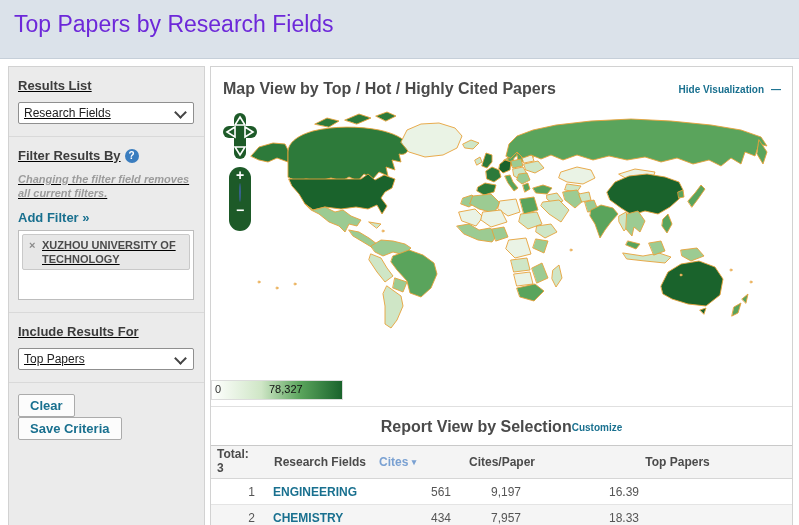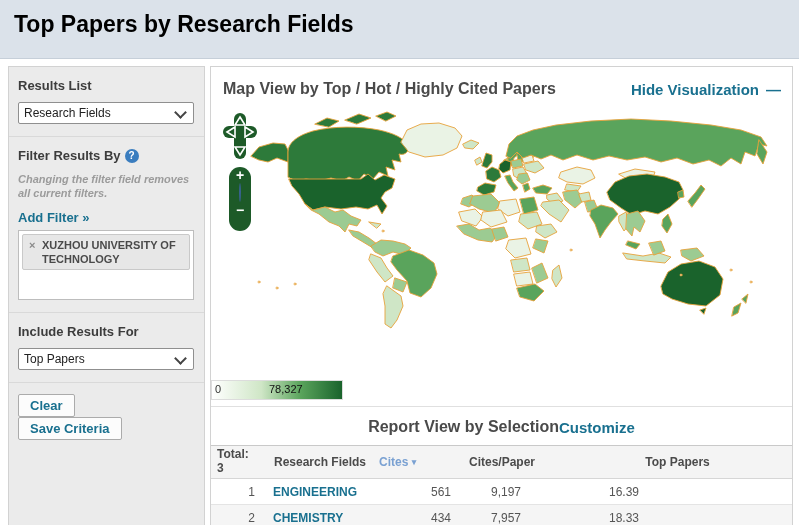--- a/index.html
+++ b/index.html
@@ -2,27 +2,27 @@
 <html><head>
 <meta charset="utf-8">
 <style>
   html,body { margin:0; padding:0; }
   body {
     width:799px; height:525px; overflow:hidden; position:relative;
     background:#ffffff; font-family:"Liberation Sans", sans-serif;
   }
   
   .page-header { height:58px; background:#dbe2ea; border-bottom:1px solid #c6cfd9; }
-  .page-title { margin:0; padding:11px 0 0 14px; font-size:23px; font-weight:bold; color:#000000; }
+  .page-title { margin:0; padding:11px 0 0 14px; font-size:23px; font-weight:normal; color:#6d28d9; }
 
   
   .content { position:absolute; top:66px; left:0; right:0; bottom:0; }
   .sidebar {
     position:absolute; left:8px; top:0; bottom:-1px; width:197px;
-    background:#ebebeb; border:1px solid #d2d2d2; box-sizing:border-box;
+    background:#ebebeb; border:1px solid #d2d2d2; box-sizing:border-box;text-decoration:underline;
   }
   .main {
     position:absolute; left:210px; top:0; bottom:-1px; width:583px;
     background:#fff; border:1px solid #d2d2d2; box-sizing:border-box; overflow:hidden;
   }
 
   
   .sb-sec { padding:11px 10px 12px 9px; border-bottom:1px solid #d9d9d9; }
   .sb-sec.last { border-bottom:none; }
   .sb-label { font-size:13px; font-weight:bold; color:#3c3c3c; margin-bottom:9px; }
@@ -49,21 +49,21 @@
   .filter-tag .x { position:absolute; left:6px; top:3px; color:#8a8a8a; font-size:11px; cursor:pointer; }
   .btn {
     display:inline-block; background:#fcfcfc; border:1px solid #ababab; border-radius:2px;
     font-size:13px; font-weight:bold; color:#19708f; padding:3px 11px; margin-right:7px; cursor:pointer;
     font-family:"Liberation Sans", sans-serif;
   }
 
   
   .map-head { display:flex; justify-content:space-between; align-items:center; padding:13px 12px 0 12px; }
   .sec-title { font-size:16px; font-weight:bold; color:#4a4a4a; }
-  .teal-link { font-size:15px; font-weight:bold; color:#19708f; text-decoration:none; cursor:pointer; }
+  .teal-link { font-size:10px; font-weight:bold; color:#19708f; text-decoration:none; cursor:pointer; }
   .hide-dash { font-weight:bold; margin-left:7px; letter-spacing:-1px; }
   .map-wrap { position:relative; height:300px; }
   svg.worldmap { display:block; width:583px; height:280px; margin-top:2px; }
   .map-controls { position:absolute; left:12px; top:13px; width:36px; }
   .zoompill {
     position:absolute; left:6px; top:54px; width:22px; height:64px;
     background:#1d5a28; border-radius:11px; text-align:center;
   }
   .zbtn { display:block; color:#fff; font-size:14px; font-weight:bold; line-height:17px; height:17px; cursor:pointer; }
   .globe {

